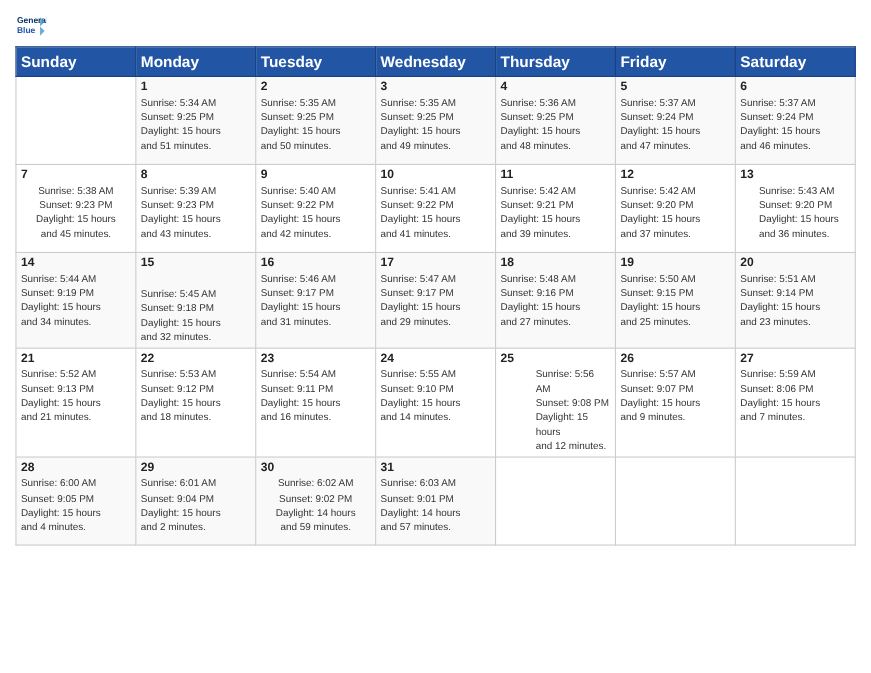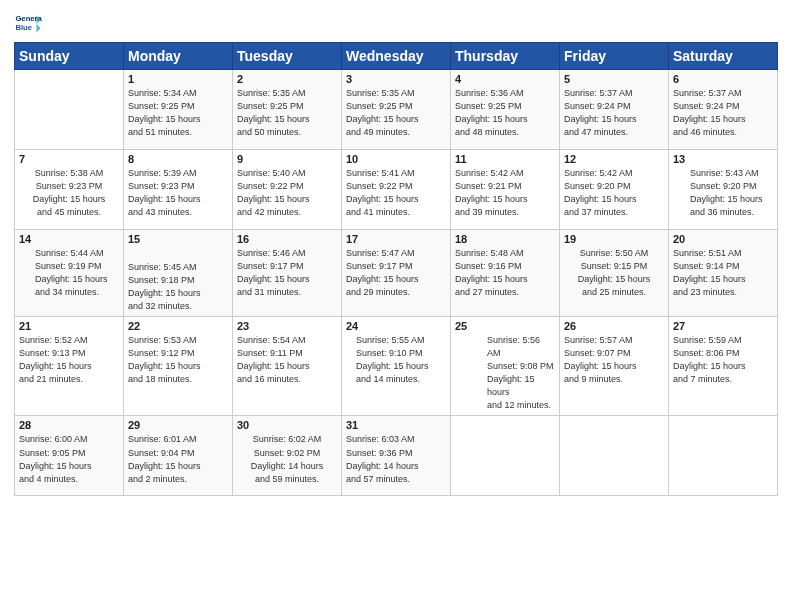--- a/index.html
+++ b/index.html
@@ -207,21 +207,21 @@
             <span class="day-number">13</span>
             <div class="day-info" style="white-space: pre-line; margin-left: 17px;">Sunrise: 5:43 AM
 Sunset: 9:20 PM
 Daylight: 15 hours
 and 36 minutes.</div>
           </td>
         </tr>
         <tr>
           <td>
             <span class="day-number">14</span>
-            <div class="day-info" style="white-space: pre-line; margin-left: 16px;">Sunrise: 5:44 AM
+            <div class="day-info" style="white-space: pre-line;">Sunrise: 5:44 AM
 Sunset: 9:19 PM
 Daylight: 15 hours
 and 34 minutes.</div>
           </td>
           <td>
             <span class="day-number">15</span>
             <div class="day-info" style="white-space: pre-line; margin-top: 16px;">Sunrise: 5:45 AM
 Sunset: 9:18 PM
 Daylight: 15 hours
 and 32 minutes.</div>
@@ -242,21 +242,21 @@
           </td>
           <td>
             <span class="day-number">18</span>
             <div class="day-info" style="white-space: pre-line;">Sunrise: 5:48 AM
 Sunset: 9:16 PM
 Daylight: 15 hours
 and 27 minutes.</div>
           </td>
           <td>
             <span class="day-number">19</span>
-            <div class="day-info" style="white-space: pre-line; text-align: center;">Sunrise: 5:50 AM
+            <div class="day-info" style="white-space: pre-line;">Sunrise: 5:50 AM
 Sunset: 9:15 PM
 Daylight: 15 hours
 and 25 minutes.</div>
           </td>
           <td>
             <span class="day-number">20</span>
             <div class="day-info" style="white-space: pre-line;">Sunrise: 5:51 AM
 Sunset: 9:14 PM
 Daylight: 15 hours
 and 23 minutes.</div>
@@ -279,21 +279,21 @@
           </td>
           <td>
             <span class="day-number">23</span>
             <div class="day-info" style="white-space: pre-line;">Sunrise: 5:54 AM
 Sunset: 9:11 PM
 Daylight: 15 hours
 and 16 minutes.</div>
           </td>
           <td>
             <span class="day-number">24</span>
-            <div class="day-info" style="white-space: pre-line; margin-left: 10px;">Sunrise: 5:55 AM
+            <div class="day-info" style="white-space: pre-line;">Sunrise: 5:55 AM
 Sunset: 9:10 PM
 Daylight: 15 hours
 and 14 minutes.</div>
           </td>
           <td>
             <span class="day-number">25</span>
             <div class="day-info" style="white-space: pre-line; margin-left: 32px;">Sunrise: 5:56 AM
 Sunset: 9:08 PM
 Daylight: 15 hours
 and 12 minutes.</div>
@@ -331,21 +331,21 @@
           <td>
             <span class="day-number">30</span>
             <div class="day-info" style="white-space: pre-line; text-align: center;">Sunrise: 6:02 AM
 Sunset: 9:02 PM
 Daylight: 14 hours
 and 59 minutes.</div>
           </td>
           <td>
             <span class="day-number">31</span>
             <div class="day-info" style="white-space: pre-line;">Sunrise: 6:03 AM
-Sunset: 9:36 PM
+Sunset: 9:01 PM
 Daylight: 14 hours
 and 57 minutes.</div>
           </td>
           <td class="empty-cell"></td>
           <td class="empty-cell"></td>
           <td class="empty-cell"></td>
         </tr>
       </tbody>
   </table>
 </div>

